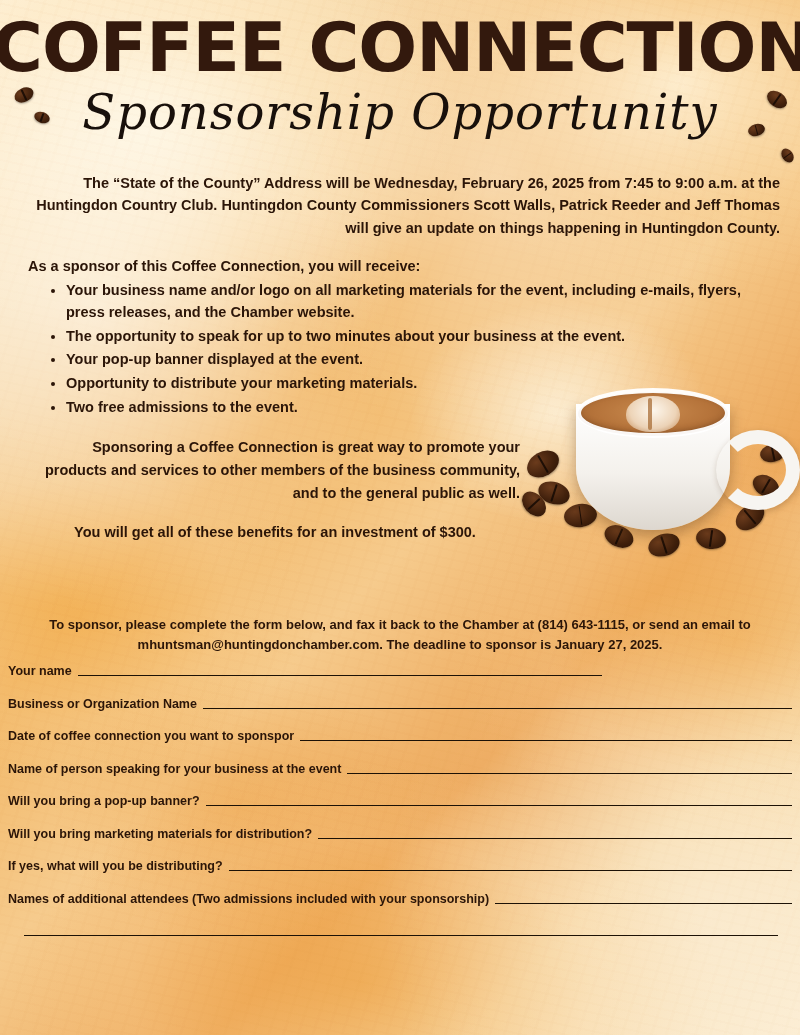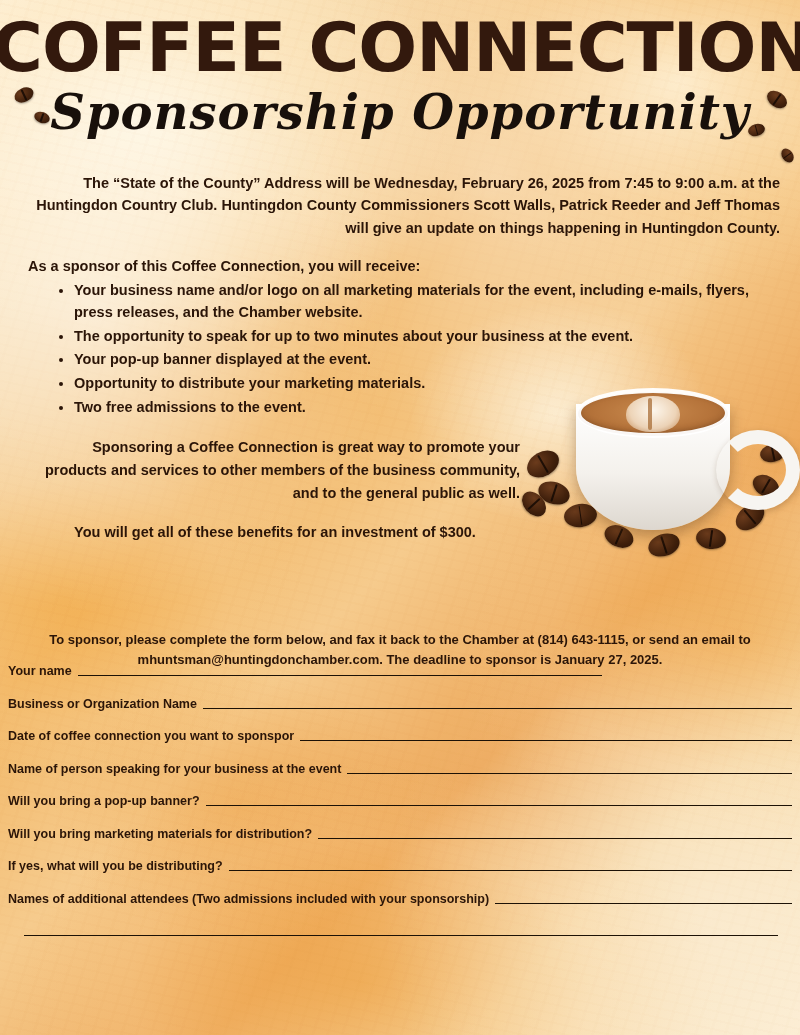--- a/index.html
+++ b/index.html
@@ -67,21 +67,20 @@
     top: 86px;
     left: 0;
     width: 800px;
     text-align: center;
     font-family: "DejaVu Serif", serif;
     font-style: italic;
     font-size: 48px;
     color: #18100b;
     letter-spacing: 1px;
     line-height: 1.1;
-    font-weight: bold;
   }
 
   
   .intro {
     position: absolute;
     top: 172px;
     left: 20px;
     width: 760px;
     text-align: right;
     font-size: 14.5px;
@@ -102,21 +101,21 @@
     top: 280px;
     left: 44px;
     width: 700px;
     margin: 0;
     padding: 0 0 0 22px;
     font-size: 14.5px;
     font-weight: bold;
     color: #2b1508;
     line-height: 1.5;
   }
-  ul.benefits li { margin-bottom: 2px; margin-left: 8px; }
+  ul.benefits li { margin-bottom: 2px; }
 
   .promo {
     position: absolute;
     top: 436px;
     left: 30px;
     width: 490px;
     text-align: right;
     font-size: 14.5px;
     font-weight: bold;
     color: #2b1508;
@@ -127,21 +126,21 @@
     top: 524px;
     left: 30px;
     width: 490px;
     text-align: center;
     font-size: 14.5px;
     font-weight: bold;
     color: #2b1508;
   }
   .fax-note {
     position: absolute;
-    top: 630px;
+    top: 615px;
     left: 20px;
     width: 760px;
     text-align: center;
     font-size: 13px;
     font-weight: bold;
     color: #2b1508;
     line-height: 1.55;
   }
 
   

